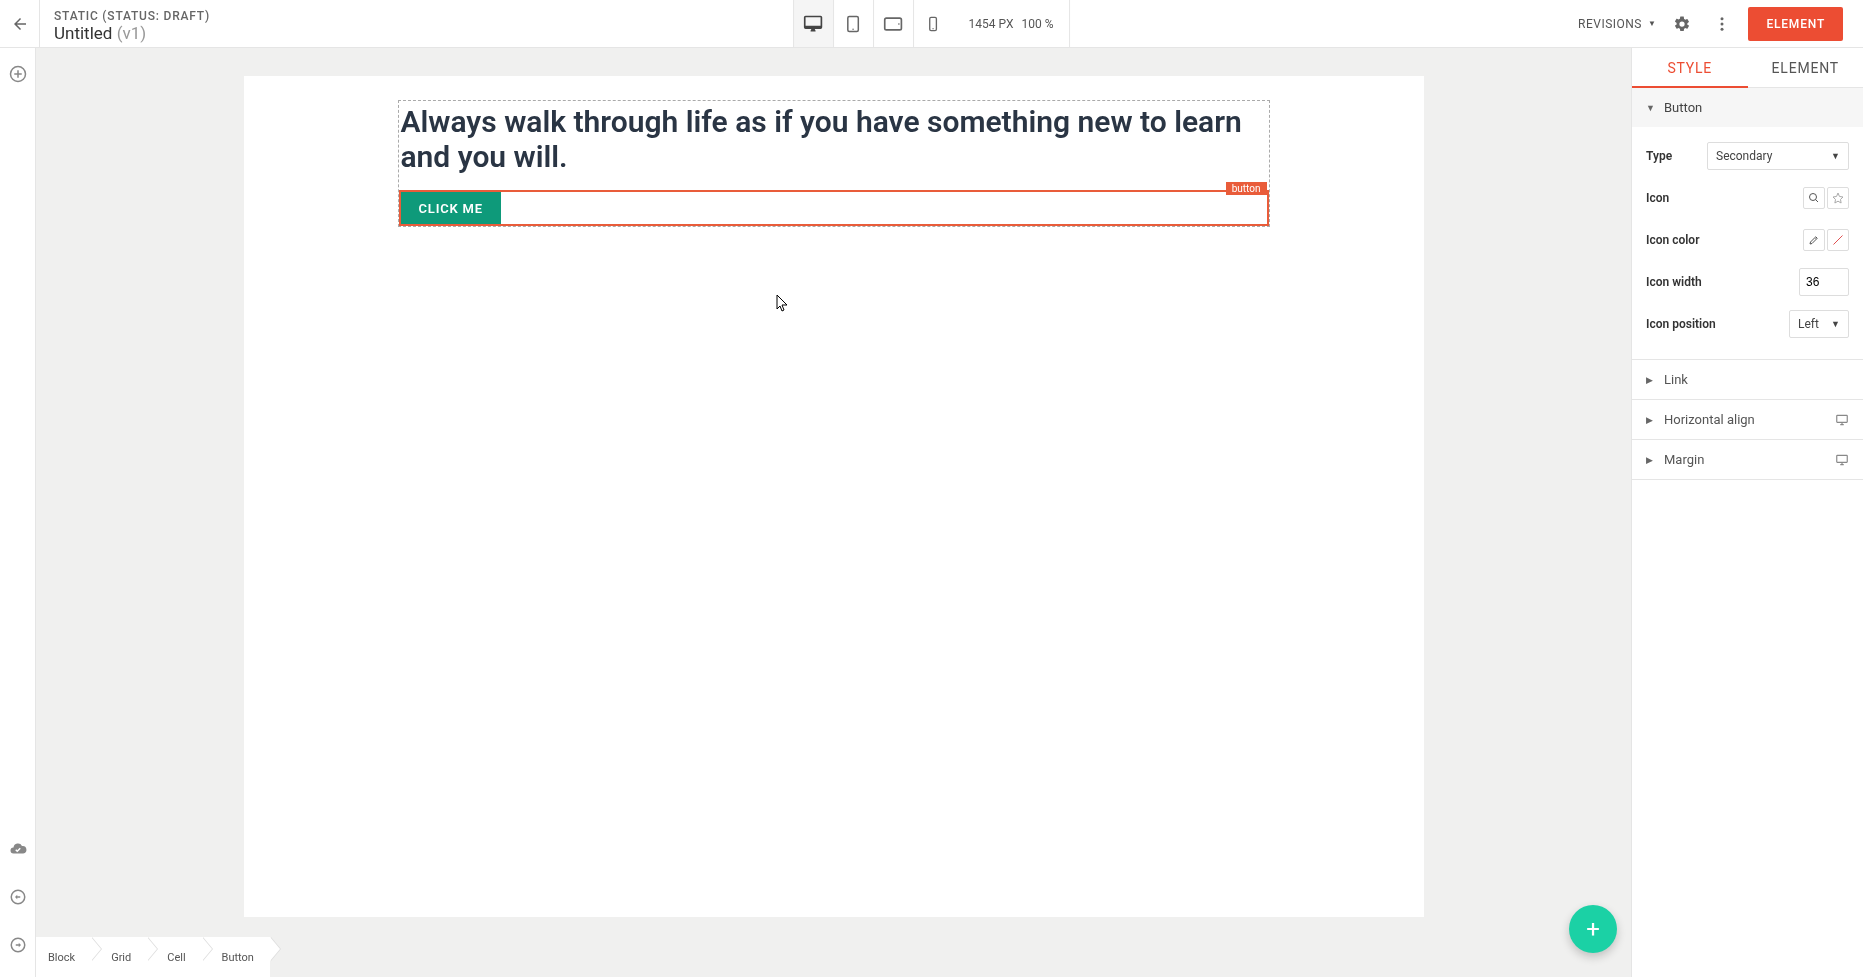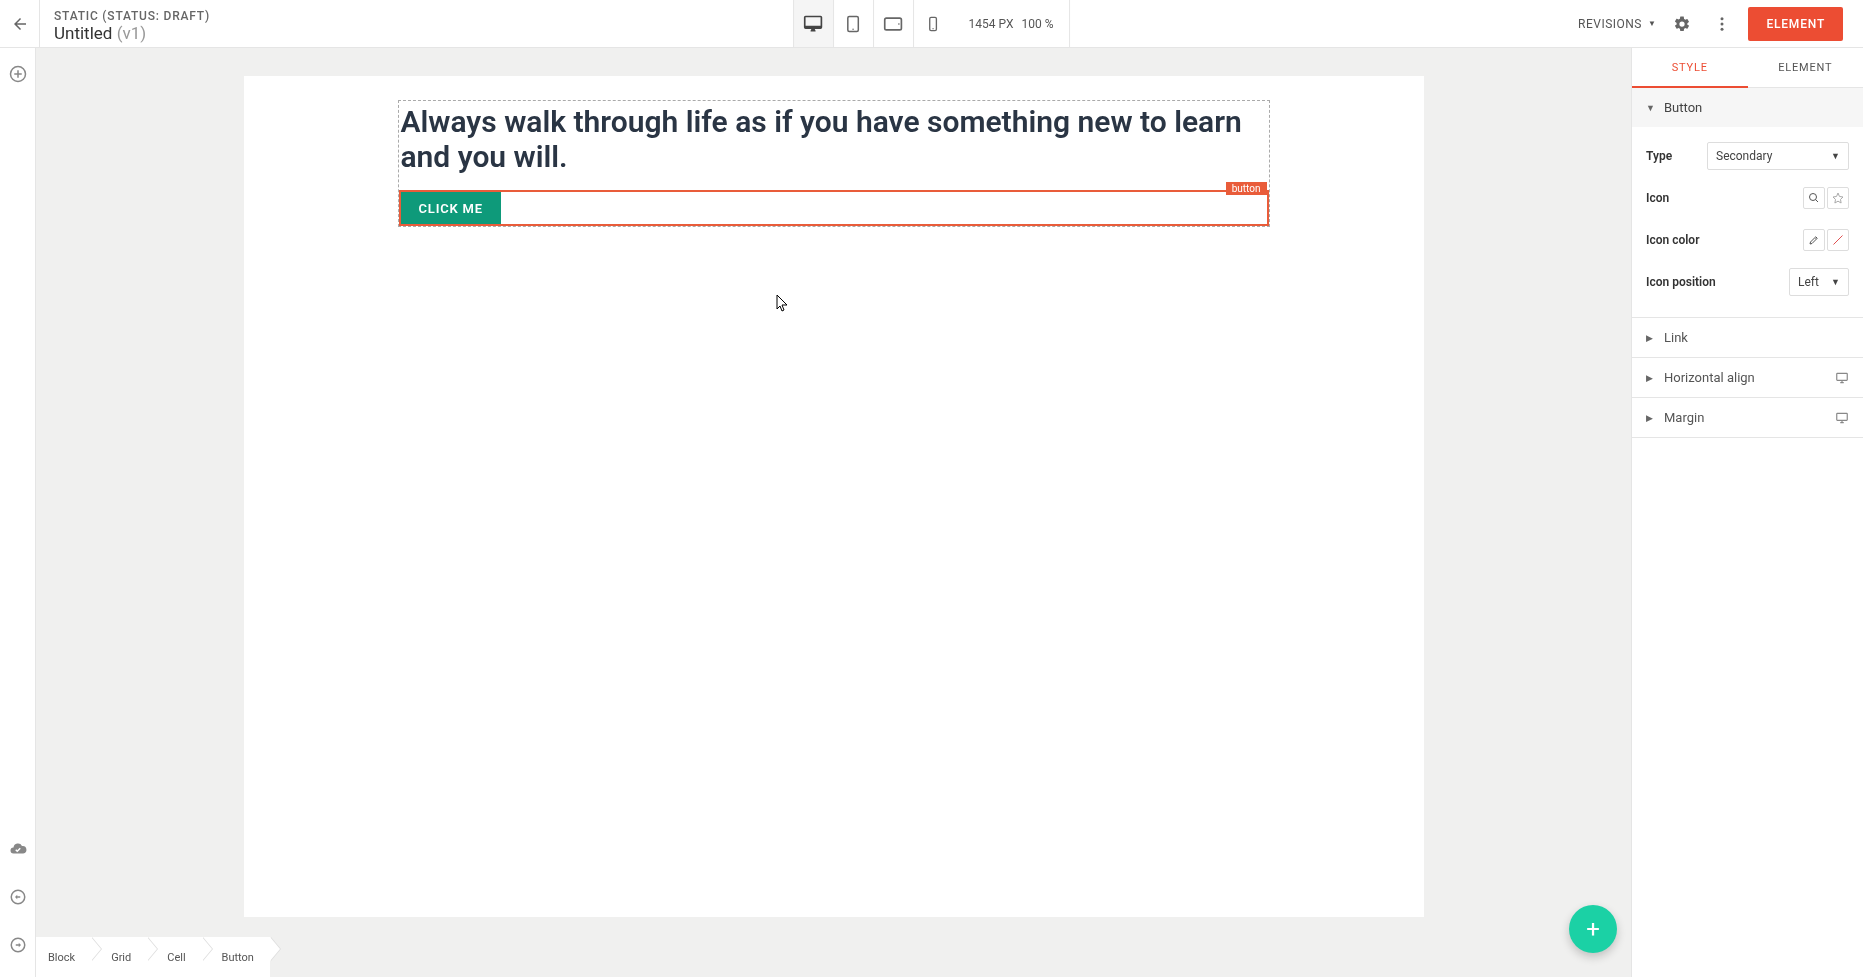--- a/index.html
+++ b/index.html
@@ -43,21 +43,21 @@
 
 .breadcrumb-bar { position: absolute; left: 0; bottom: 0; height: 40px; display: flex; align-items: stretch; background: #f0f0ef; }
 .breadcrumb-bar .crumb { position: relative; display: flex; align-items: center; padding: 0 16px 0 20px; font-size: 11px; color: #555; background: #fff; cursor: pointer; }
 .breadcrumb-bar .crumb::after { content: ""; position: absolute; right: -10px; top: 0; width: 0; height: 0; border-top: 12px solid transparent; border-bottom: 12px solid transparent; border-left: 10px solid #fff; z-index: 2; }
 .breadcrumb-bar .crumb::before { content: ""; position: absolute; right: -11px; top: 0; width: 0; height: 0; border-top: 12px solid transparent; border-bottom: 12px solid transparent; border-left: 10px solid #ddd; z-index: 1; }
 .breadcrumb-bar .crumb:first-child { padding-left: 12px; }
 
 
 .right-panel { width: 232px; border-left: 1px solid #e5e5e5; background: #fff; display: flex; flex-direction: column; }
 .panel-tabs { display: flex; height: 40px; border-bottom: 1px solid #e5e5e5; }
-.panel-tabs .tab { flex: 1; display: flex; align-items: center; justify-content: center; font-size: 11px; letter-spacing: 0.8px; color: #555; cursor: pointer; position: relative; }
+.panel-tabs .tab { flex: 1; display: flex; align-items: center; justify-content: center; font-size: 14px; letter-spacing: 0.8px; color: #555; cursor: pointer; position: relative; }
 .panel-tabs .tab.active { color: #ec4d33; }
 .panel-tabs .tab.active::after { content: ""; position: absolute; left: 0; right: 0; bottom: -1px; height: 2px; background: #ec4d33; }
 
 .panel-section { border-bottom: 1px solid #e5e5e5; }
 .panel-section-header { display: flex; align-items: center; padding: 12px 14px; font-size: 13px; cursor: pointer; color: #444; }
 .panel-section-header.expanded { background: #f6f6f6; }
 .panel-section-header .arr { width: 12px; font-size: 9px; color: #666; margin-right: 6px; }
 .panel-section-header .section-icon { margin-left: auto; color: #888; }
 
 .panel-body { padding: 8px 14px 14px 14px; }
@@ -267,20 +267,26 @@
                 </svg>
             </div>
             <div class="icon-small-btn">
               <svg width="12" height="12" viewBox="0 0 24 24">
                   <path d="M3 21L21 3" stroke="#e05050" stroke-width="2"></path>
                 </svg>
             </div>
           </div>
         </div>
 
+        <div class="prop-row">
+          <span class="prop-label">Icon width</span>
+          <div class="prop-control">
+            <input class="num-input" value="36" style="">
+          </div>
+        </div>
 
         <div class="prop-row">
           <span class="prop-label">Icon position</span>
           <div class="prop-control">
             <div class="select-box" style="width:60px">
               <span>Left</span>
               <span style="font-size:9px">▼</span>
             </div>
           </div>
         </div>

